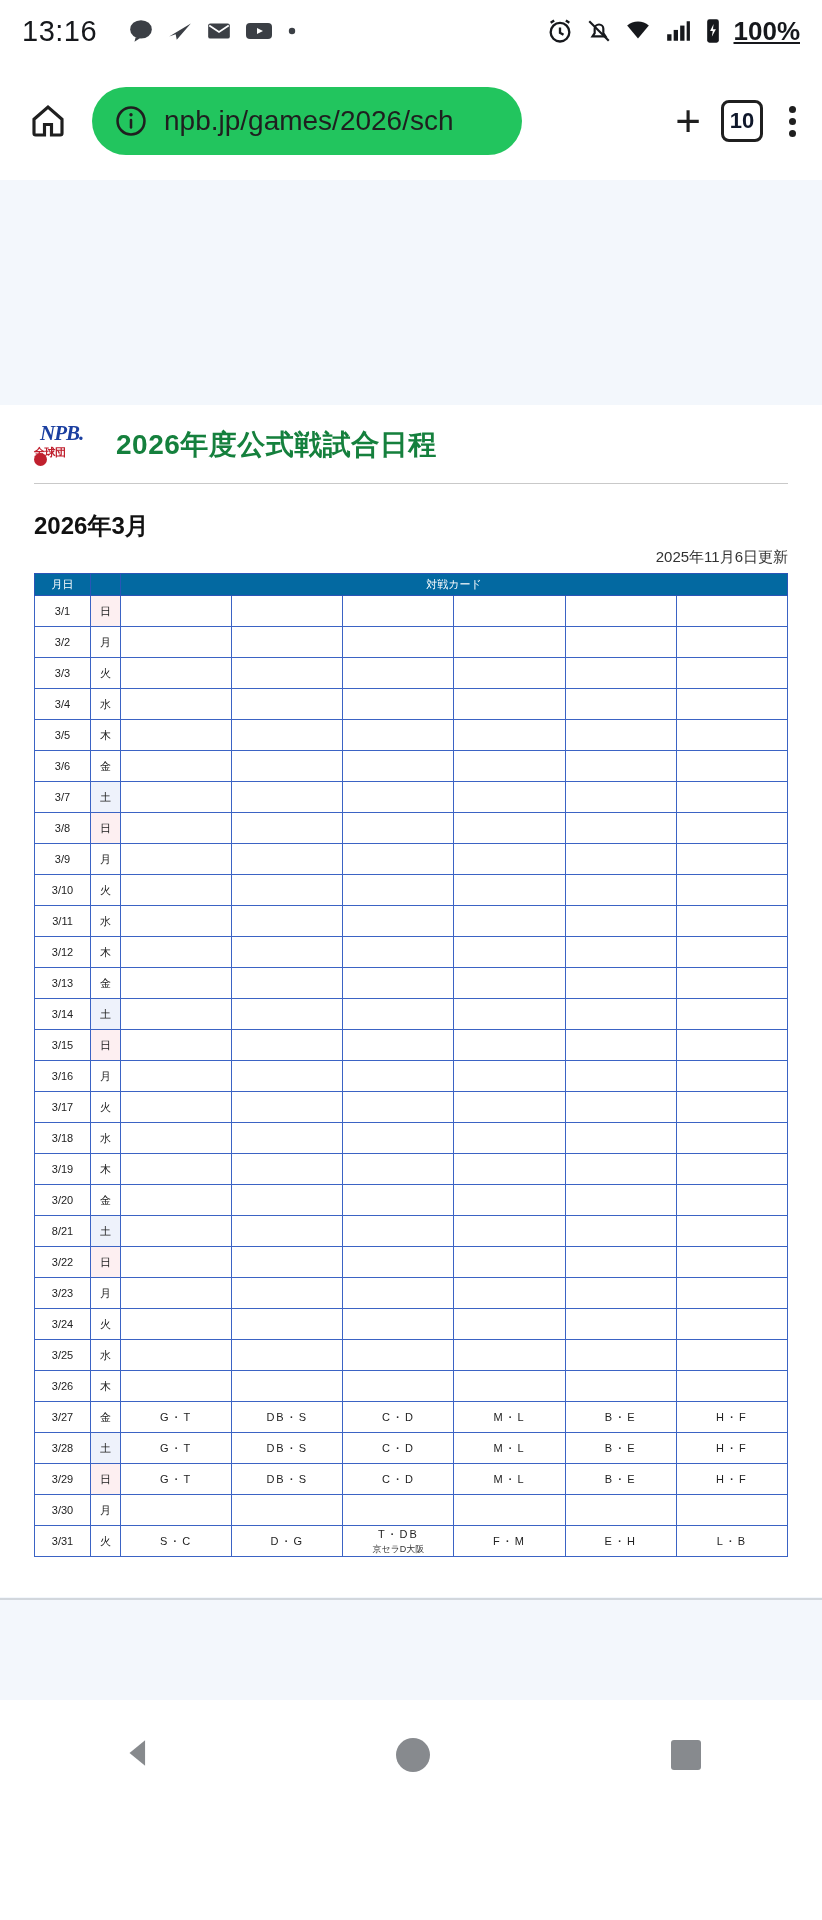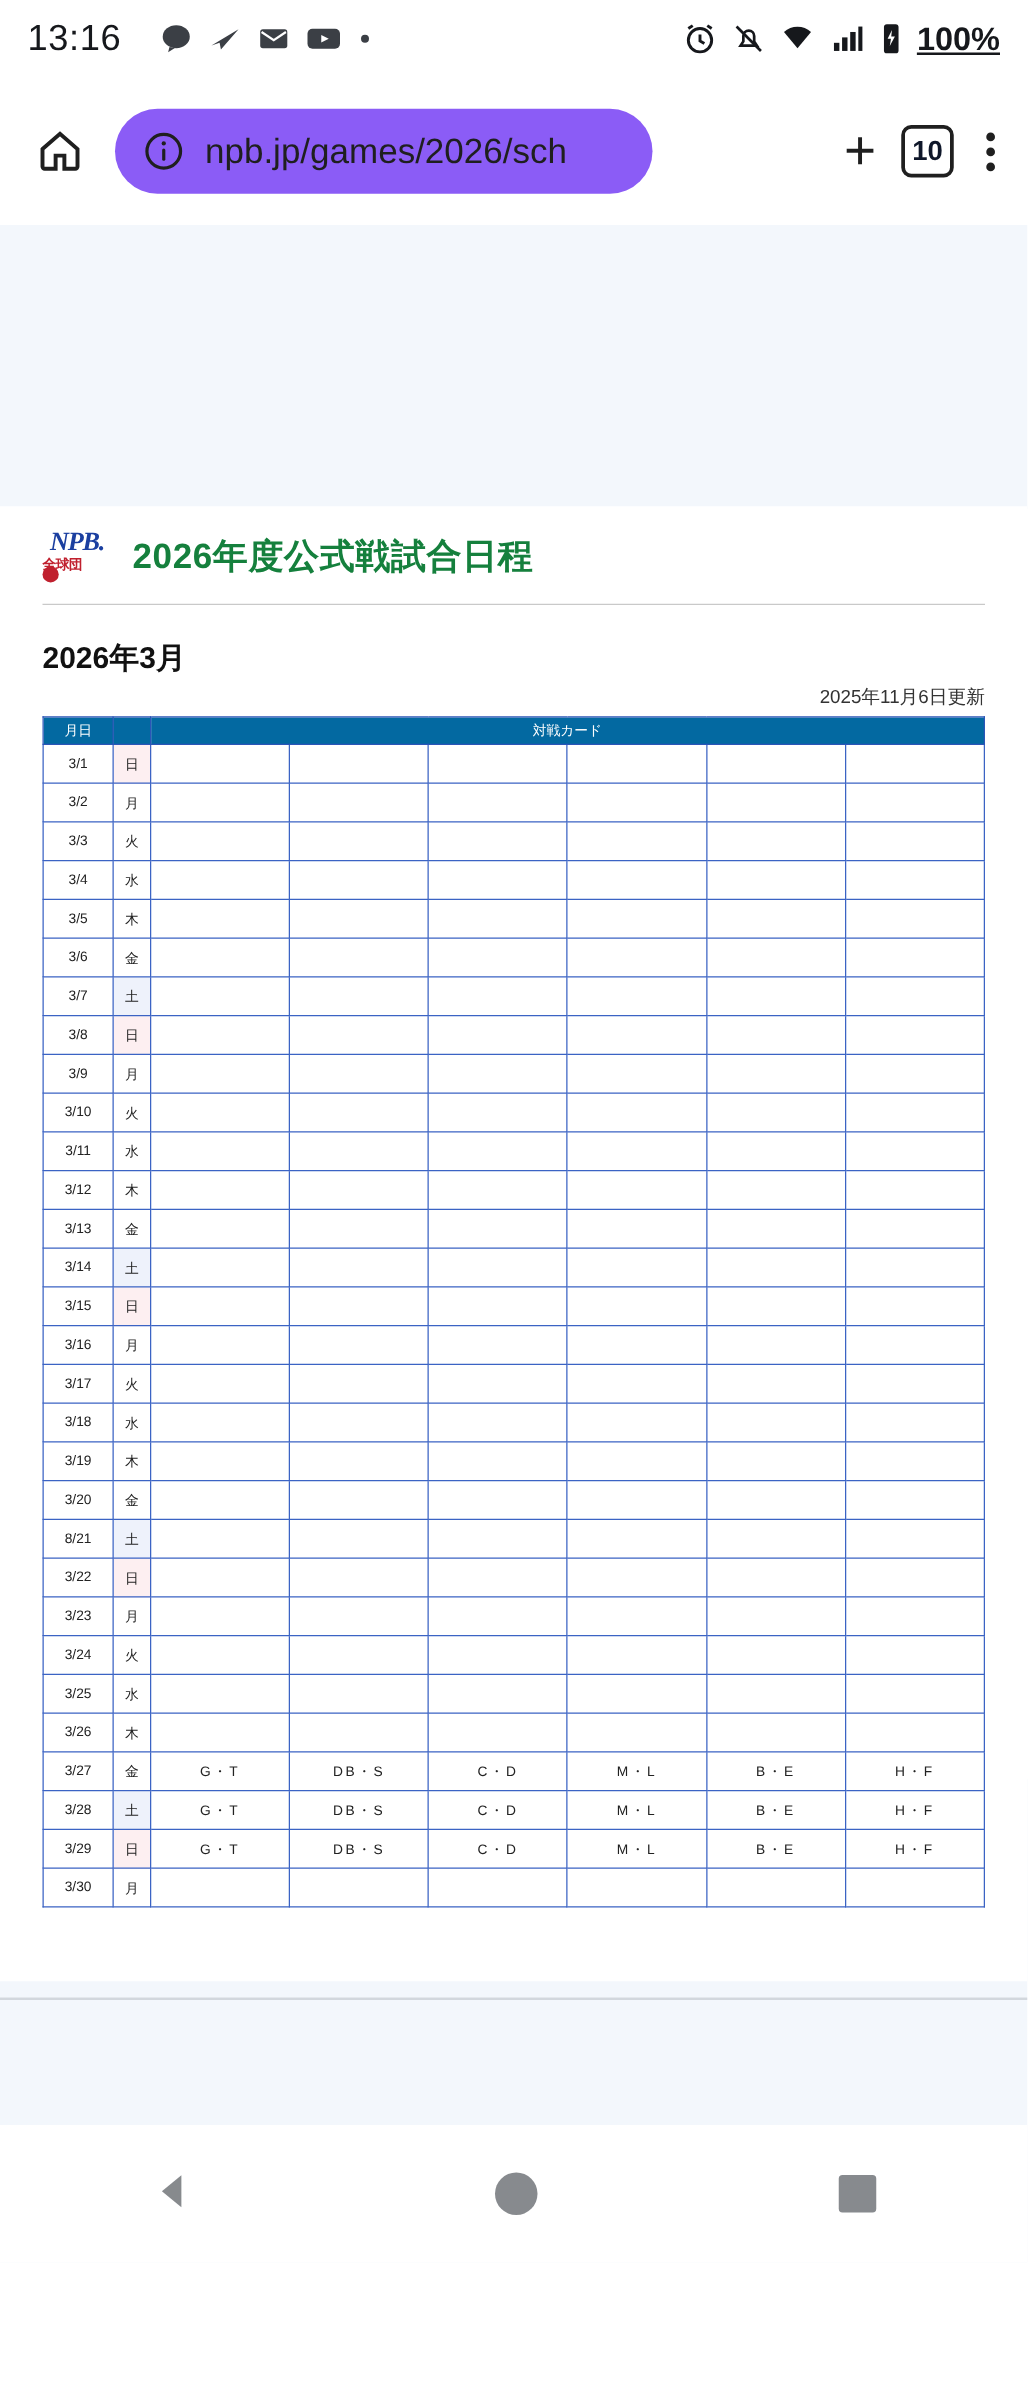--- a/index.html
+++ b/index.html
@@ -47,21 +47,21 @@
     background: #ffffff;
     display: flex;
     align-items: center;
     padding: 0 20px;
     gap: 16px;
   }
   .home-btn { width: 56px; height: 56px; display: flex; align-items: center; justify-content: center; }
   .omnibox {
     flex: 1;
     height: 68px;
-    background: #8b5cf6;
+    background: #22c55e;
     border-radius: 34px;
     display: flex;
     align-items: center;
     padding: 0 22px;
     gap: 16px;
     overflow: hidden;
     max-width: 430px;
   }
   .omnibox .url {
     font-size: 28px;
@@ -94,21 +94,21 @@
   .content-card {
     margin-top: 225px;
     background: #ffffff;
     padding: 18px 34px 40px 34px;
     min-height: 1180px;
   }
 
   .site-header {
     display: flex;
     align-items: center;
-    gap: 20px;
+    gap: 30px;
     border-bottom: 1px solid #c9c9c9;
     padding-bottom: 16px;
   }
   .npb-logo {
     width: 52px; height: 44px;
     position: relative;
     flex: 0 0 auto;
   }
   .npb-logo .mark {
     font-family: "Liberation Serif", serif;
@@ -638,20 +638,30 @@
           <tr>
             <td class="date-cell col-date">3/30</td>
             <td class="dow-cell col-dow ">月</td>
             <td class="game"></td>
             <td class="game"></td>
             <td class="game"></td>
             <td class="game"></td>
             <td class="game"></td>
             <td class="game"></td>
           </tr>
+          <tr>
+            <td class="date-cell col-date">3/31</td>
+            <td class="dow-cell col-dow ">火</td>
+            <td class="game">S・C</td>
+            <td class="game">D・G</td>
+            <td class="game">T・DB<span class="stadium">京セラD大阪</span></td>
+            <td class="game">F・M</td>
+            <td class="game">E・H</td>
+            <td class="game">L・B</td>
+          </tr>
         </tbody>
     </table>
 
   </div>
 </div>
 
 <div class="page-bottom">
   <div class="navbar">
     <div class="nav-back">
       <svg width="34" height="34" viewBox="0 0 24 24">

